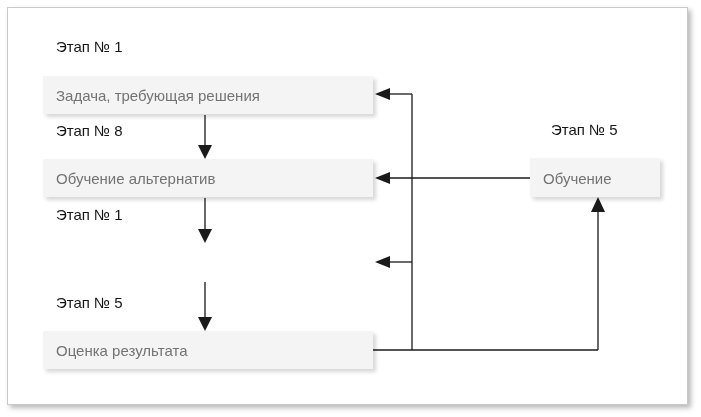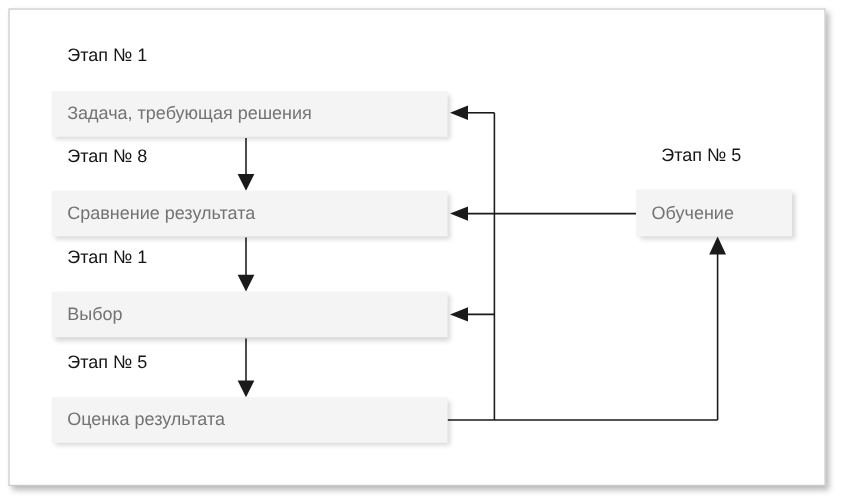--- a/index.html
+++ b/index.html
@@ -124,24 +124,21 @@
   <div class="caption" id="cap-1">Этап № 1</div>
   <div class="caption" id="cap-2">Этап № 8</div>
   <div class="caption" id="cap-3">Этап № 1</div>
   <div class="caption" id="cap-4">Этап № 5</div>
   <div class="caption" id="cap-5">Этап № 5</div>
 
   <div class="box" id="box-1">
     <span class="box-label">Задача, требующая решения</span>
   </div>
   <div class="box" id="box-2">
-    <span class="box-label">Сравнение результата</span>
-  </div>
-  <div class="box" id="box-3">
-    <span class="box-label">Выбор</span>
+    <span class="box-label">Обучение альтернатив</span>
   </div>
   <div class="box" id="box-4">
     <span class="box-label">Оценка результата</span>
   </div>
   <div class="box" id="box-5">
     <span class="box-label">Обучение</span>
   </div>
 
 </div>
 

